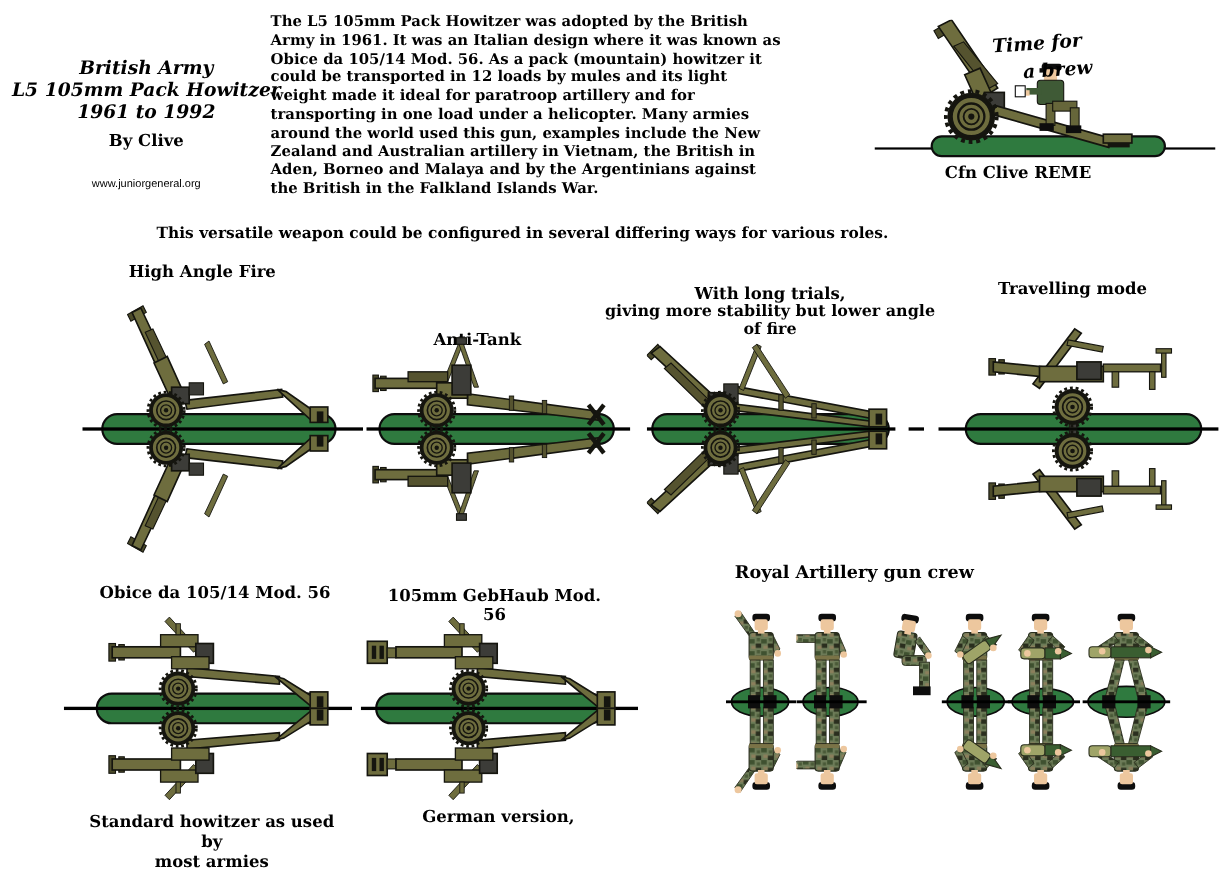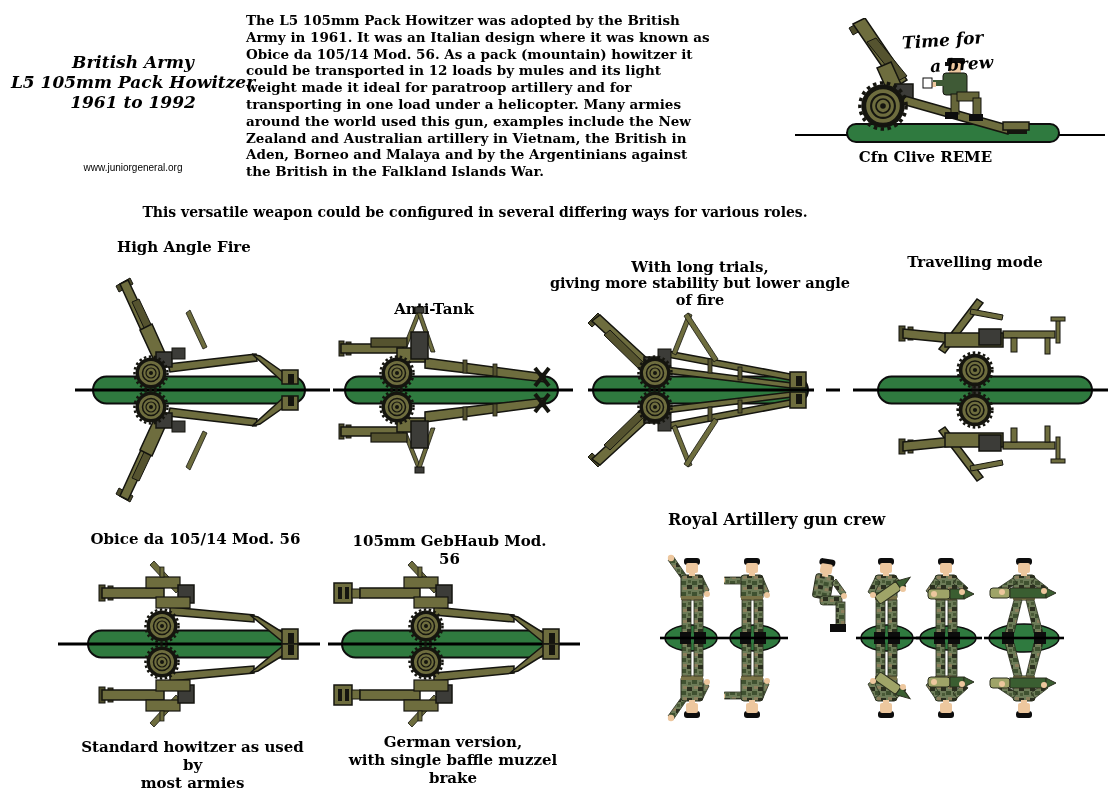--- a/index.html
+++ b/index.html
@@ -51,20 +51,21 @@
         <rect x="2" y="74" width="12" height="6" fill="#0d0d0d"></rect>
       </g>
     </defs>
   </svg>
 
   <div class="abs ctr t17" style="left:8px;top:52px;width:250px;">
     <div>British Army</div>
     <div>L5 105mm Pack Howitzer</div>
     <div>1961 to 1992</div>
   </div>
+  <div class="abs ctr t15" style="left:8px;top:119px;width:250px;">By Clive</div>
   <div class="abs ctr sans" style="left:8px;top:146px;width:250px;">www.juniorgeneral.org</div>
 
   <div class="abs intro" style="left:246px;top:12px;width:445px;">
     <div>The L5 105mm Pack Howitzer was adopted by the British</div>
     <div>Army in 1961. It was an Italian design where it was known as</div>
     <div>Obice da 105/14 Mod. 56. As a pack (mountain) howitzer it</div>
     <div>could be transported in 12 loads by mules and its light</div>
     <div>weight made it ideal for paratroop artillery and for</div>
     <div>transporting in one load under a helicopter.  Many armies</div>
     <div>around the world used this gun, examples include the New</div>
@@ -260,21 +261,20 @@
     </g>
     <use href="#gun6" transform="translate(0,178) scale(1,-1)"></use>
   </svg>
 
   <div class="abs ctr t15" style="left:75px;top:738px;width:235px;">
     <div>Standard howitzer as used by</div>
     <div>most armies</div>
   </div>
   <div class="abs ctr t15" style="left:328px;top:733px;width:250px;">
     <div>German version,</div>
-    <div>with single baffle muzzel brake</div>
   </div>
 
   <div class="abs" style="left:668px;top:510px;font-size:16px;">Royal Artillery gun crew</div>
 
   <svg class="abs" style="left:660px;top:553px;" width="64" height="170" viewBox="0 0 64 170">
     <ellipse cx="31" cy="85" rx="26" ry="13" fill="#2f7a3f" stroke="#0d0d0d" stroke-width="1.5"></ellipse>
     <g id="cw1">
       <g transform="translate(32,5)">
         <polygon points="-11,20 -24,2 -19,-2 -6,17" fill="url(#camo)" stroke="#2a2e1e" stroke-width="0.8"></polygon>
         <circle cx="-21" cy="0" r="3.2" fill="#edc79e"></circle>

